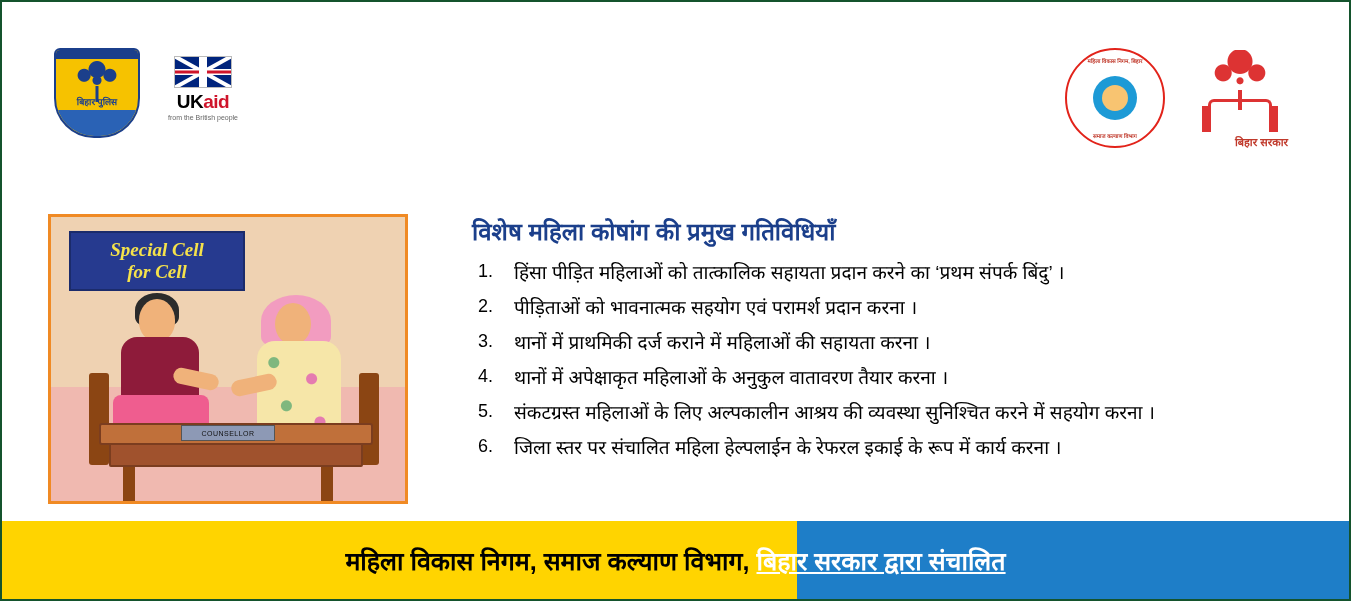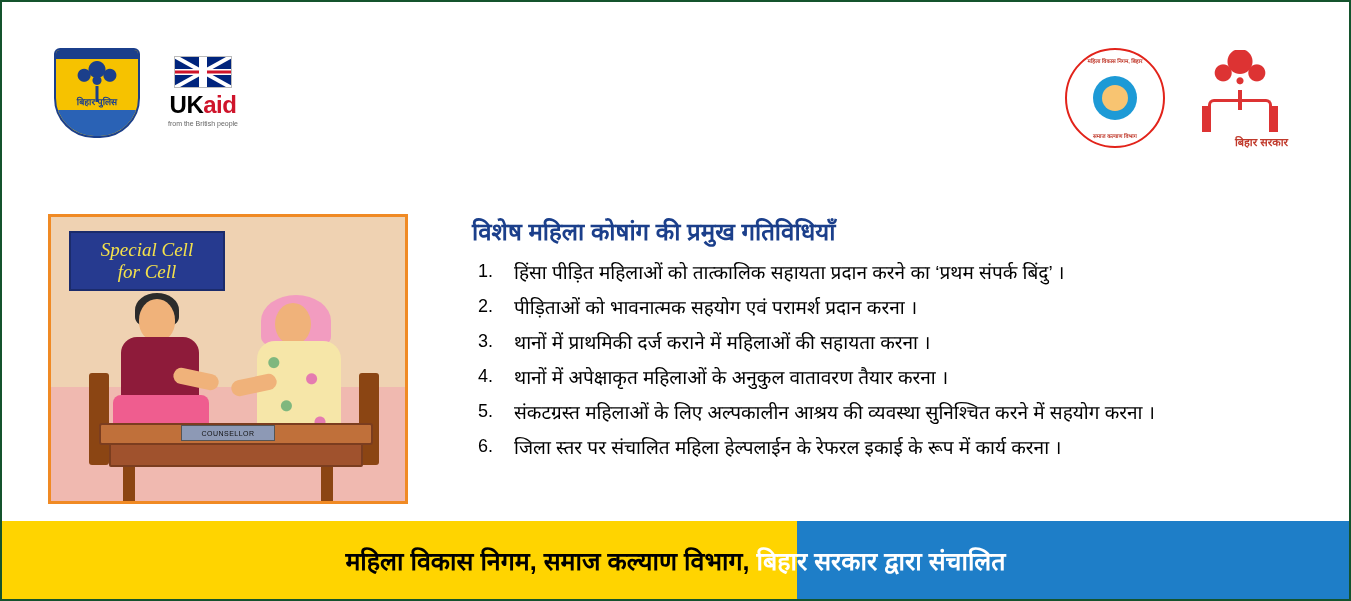--- a/index.html
+++ b/index.html
@@ -72,21 +72,21 @@
   .ukflag:after{width:8px;height:200%;transform:translate(-50%,-50%);}
   .ukflag .d1,.ukflag .d2{
     position:absolute;left:50%;top:50%;width:150%;height:4px;background:#fff;
   }
   .ukflag .d1{transform:translate(-50%,-50%) rotate(29deg);}
   .ukflag .d2{transform:translate(-50%,-50%) rotate(-29deg);}
   .ukflag .r1,.ukflag .r2{position:absolute;left:50%;top:50%;background:#cf142b;}
   .ukflag .r1{width:200%;height:3px;transform:translate(-50%,-50%);}
   .ukflag .r2{width:4px;height:200%;transform:translate(-50%,-50%);}
   .ukaid-word{
-    font-size:24px;font-weight:bold;color:#000;margin-top:3px;letter-spacing:-0.5px;
+    font-size:19px;font-weight:bold;color:#000;margin-top:3px;letter-spacing:-0.5px;
   }
   .ukaid-word span.red{color:#cf142b;}
   .ukaid-sub{font-size:7px;color:#666;margin-top:1px;}
   .title-block{
     position:absolute;left:260px;top:38px;width:800px;text-align:center;
   }
   .main-title{
     font-family:"Liberation Sans", sans-serif;
     font-size:58px;font-weight:bold;color:#e2231a;
     letter-spacing:1px;line-height:1.08;
@@ -156,25 +156,25 @@
   .illustration{
     position:absolute;left:46px;top:14px;width:360px;height:290px;
     border:3px solid #f08a24;
     box-sizing:border-box;
     background:#f4cfa8;
     overflow:hidden;
   }
   .ill-wall{position:absolute;left:0;top:0;right:0;height:176px;background:#efd2b2;}
   .ill-floor{position:absolute;left:0;bottom:0;right:0;height:114px;background:#f0b9b0;}
   .plaque{
-    position:absolute;left:18px;top:14px;width:156px;height:60px;
+    position:absolute;left:18px;top:14px;width:176px;height:60px;
     background:#263a8f;color:#f5e24b;border:2px solid #1b2b6b;
     display:flex;align-items:center;justify-content:center;text-align:center;
     font-family:"Liberation Serif", serif;
-    font-style:italic;font-weight:normal;font-size:19px;line-height:1.15;
+    font-style:italic;font-weight:bold;font-size:19px;line-height:1.15;
     box-sizing:border-box;
   }
   .table{
     position:absolute;left:58px;bottom:34px;width:250px;height:22px;
     background:#a0522d;border:2px solid #7b3d1f;border-radius:2px;
   }
   .table-top{
     position:absolute;left:48px;bottom:56px;width:270px;height:18px;
     background:#c0703a;border:2px solid #7b3d1f;border-radius:3px;
   }
@@ -247,21 +247,21 @@
   .footer-blue{
     position:absolute;right:0;top:0;width:41%;height:100%;background:#1e7ec8;
   }
   .footer-text{
     position:absolute;left:0;top:0;width:100%;height:100%;
     display:flex;align-items:center;justify-content:center;
     font-size:25px;font-weight:bold;color:#000;
     white-space:nowrap;
     border-radius:14px;
   }
-  .footer-text .part2{color:#ffffff;}
+  .footer-text .part2{color:#ffffff;text-decoration:underline;}
 </style>
 </head>
 <body>
 
 <div class="banner">
 
   <div class="header">
 
     <div class="logo-bihar-police">
       <div class="shield">

